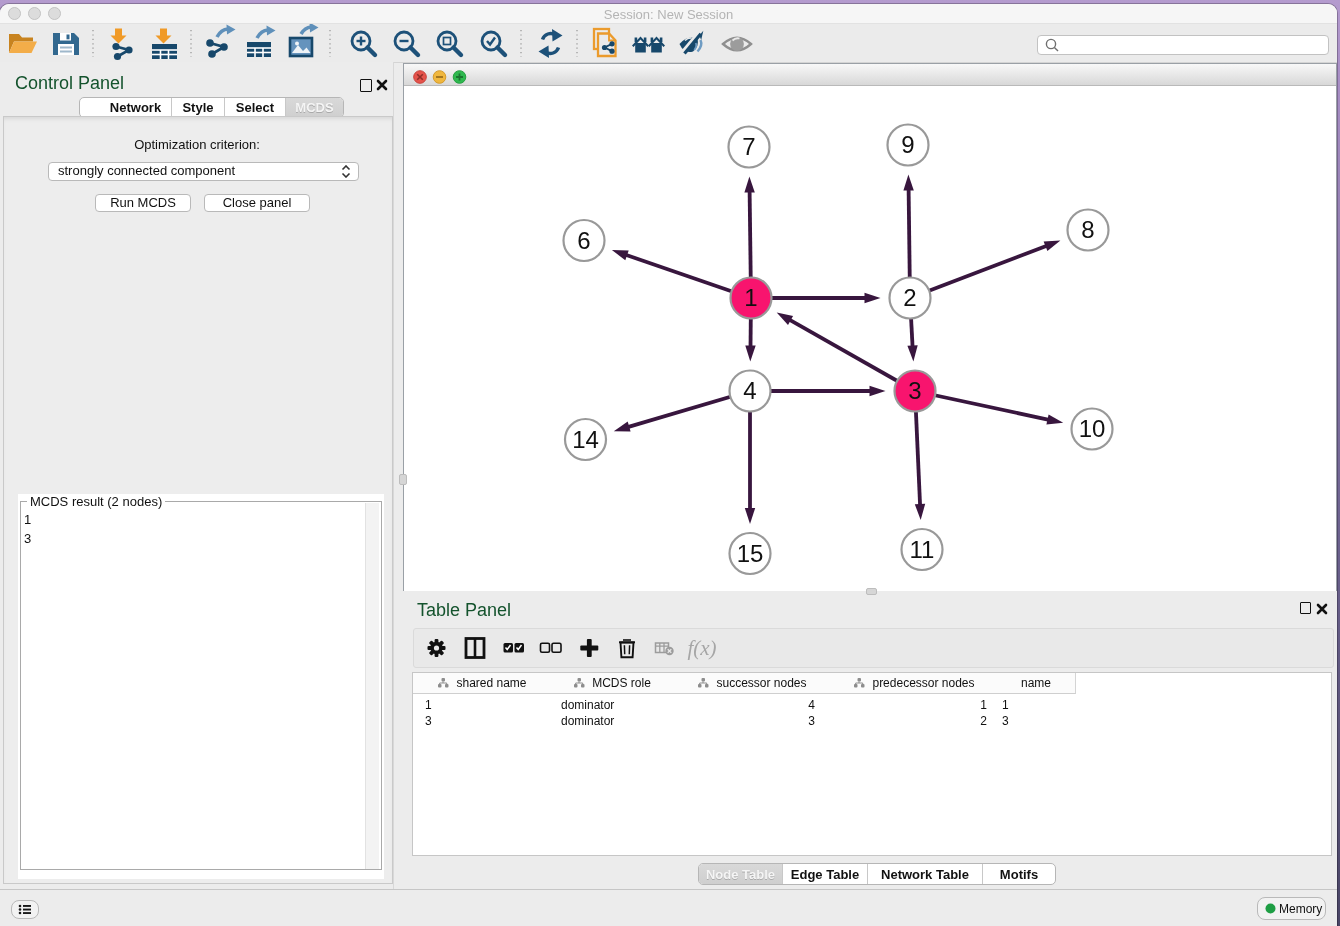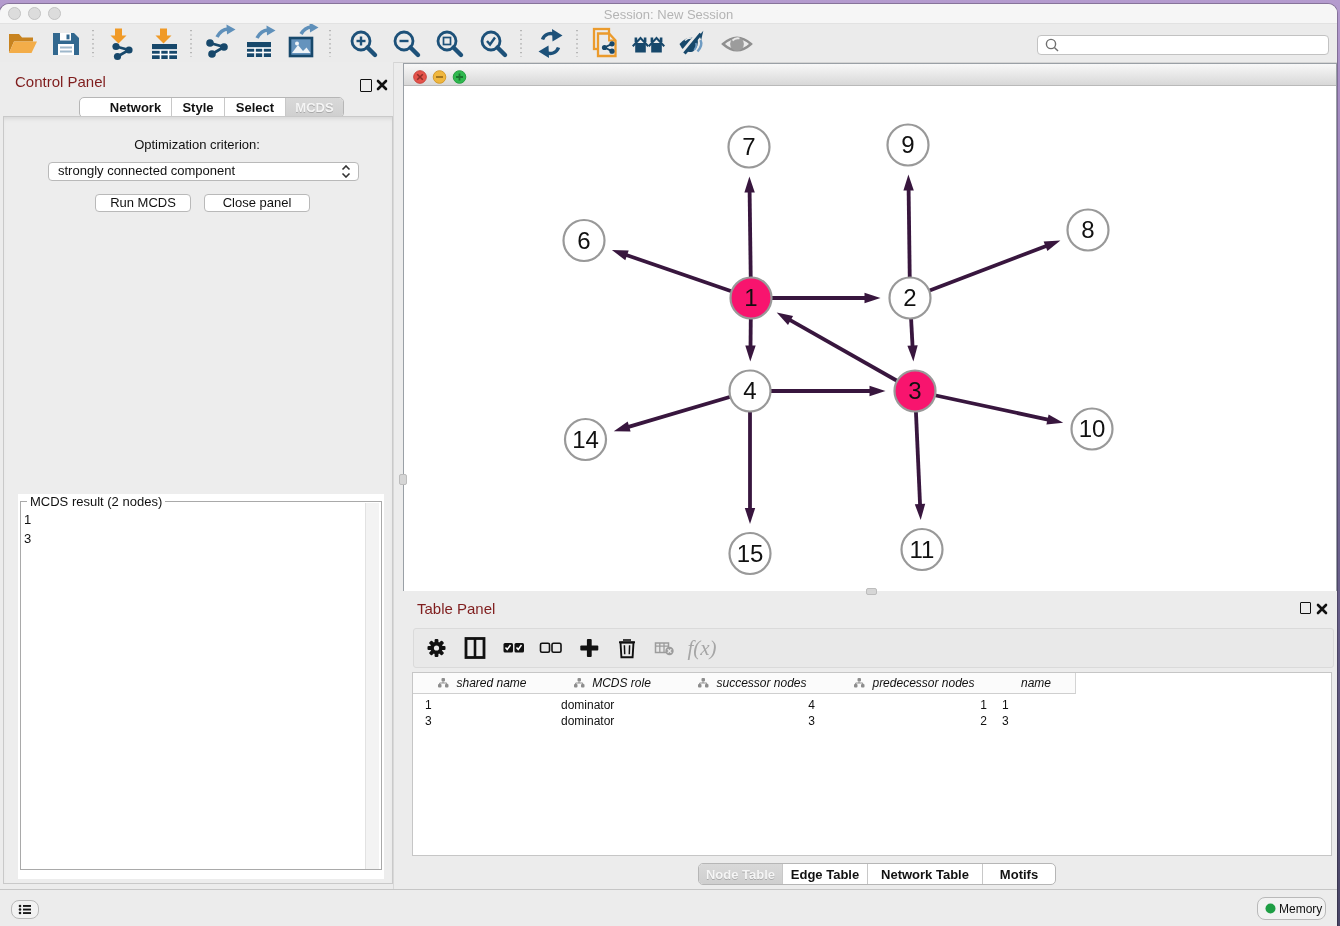--- a/index.html
+++ b/index.html
@@ -14,21 +14,21 @@
             border-bottom:1px solid #e2e2e2;}
   .tl{position:absolute;top:3px;width:11px;height:11px;border-radius:50%;
       background:#dcdcdc;border:1px solid #c3c3c3;}
   #wintitle{left:0;top:3px;width:1337px;text-align:center;font-size:13px;color:#b4b4b4;font-weight:500;}
   
   #toolbar{left:0;top:20px;width:1337px;height:38px;background:#ebebeb;border-bottom:1px solid #d4d4d4;}
   #search{position:absolute;left:1037px;top:11px;width:290px;height:18px;background:#fff;
           border:1px solid #c2c2c2;border-radius:4px;}
   
   #cpanel{left:0;top:58px;width:393px;height:827px;background:#ececec;border-right:1px solid #d8d8d8;}
-  .ptitle{font-size:15px;color:#7f1d1d;}
+  .ptitle{font-size:18px;color:#14532d;}
   
   .seg{position:absolute;display:flex;border:1px solid #b6b6b6;border-radius:5px;overflow:hidden;
        background:#fff;font-size:13px;font-weight:700;color:#111;}
   .seg div{display:flex;align-items:center;justify-content:center;border-right:1px solid #c8c8c8;}
   .seg div:last-child{border-right:none;}
   .seg .sel{background:linear-gradient(#d9d9d9,#cfcfcf);color:#f5f5f5;text-shadow:0 1px 0 #aaa;}
   
   #cpcontent{left:3px;top:54px;width:388px;height:766px;border:1px solid #c9c9c9;background:#ededed;
              box-shadow:inset 0 4px 5px -3px rgba(0,0,0,.12);}
   #combo{position:absolute;left:44px;top:45px;width:309px;height:17px;background:#fff;
@@ -42,21 +42,21 @@
   #netwin{left:403px;top:59px;width:934px;height:528px;border:1px solid #9aa0a6;box-sizing:border-box;}
   #nettitle{left:0;top:0;width:932px;height:21px;background:linear-gradient(#f8f8f8,#d8d8d8);
             border-bottom:1px solid #b9b9b9;}
   #netname{left:0;top:5px;width:932px;text-align:center;font-size:12px;font-weight:700;color:#222;}
   #netcanvas{left:0;top:22px;width:932px;height:505px;background:#fff;}
   .grip{position:absolute;background:#d6d6d6;border:1px solid #bdbdbd;border-radius:2px;}
   
   #tptoolbar{left:413px;top:624px;width:919px;height:38px;background:#e9e9e9;border:1px solid #dadada;border-radius:3px;}
   #ttable{left:412px;top:668px;width:920px;height:184px;box-sizing:border-box;background:#fff;border:1px solid #c6c6c6;font-size:12px;color:#111;}
   .th{position:absolute;top:0;height:20px;background:#fbfbfb;border-right:1px solid #d4d4d4;border-bottom:1px solid #cfcfcf;
-      display:flex;align-items:center;justify-content:center;font-size:12px;color:#111;font-style:italic;}
+      display:flex;align-items:center;justify-content:center;font-size:12px;color:#111;}
   .cell{position:absolute;font-size:12px;color:#111;}
   
   #statusbar{left:0;top:885px;width:1337px;height:37px;background:#ececec;border-top:1px solid #c6c6c6;}
   .sbtn{position:absolute;background:#f2f2f2;border:1px solid #b9b9b9;border-radius:8px;}
   svg{display:block;}
 </style>
 </head>
 <body>
 <div id="win">
   <div class="abs" id="titlebar">

